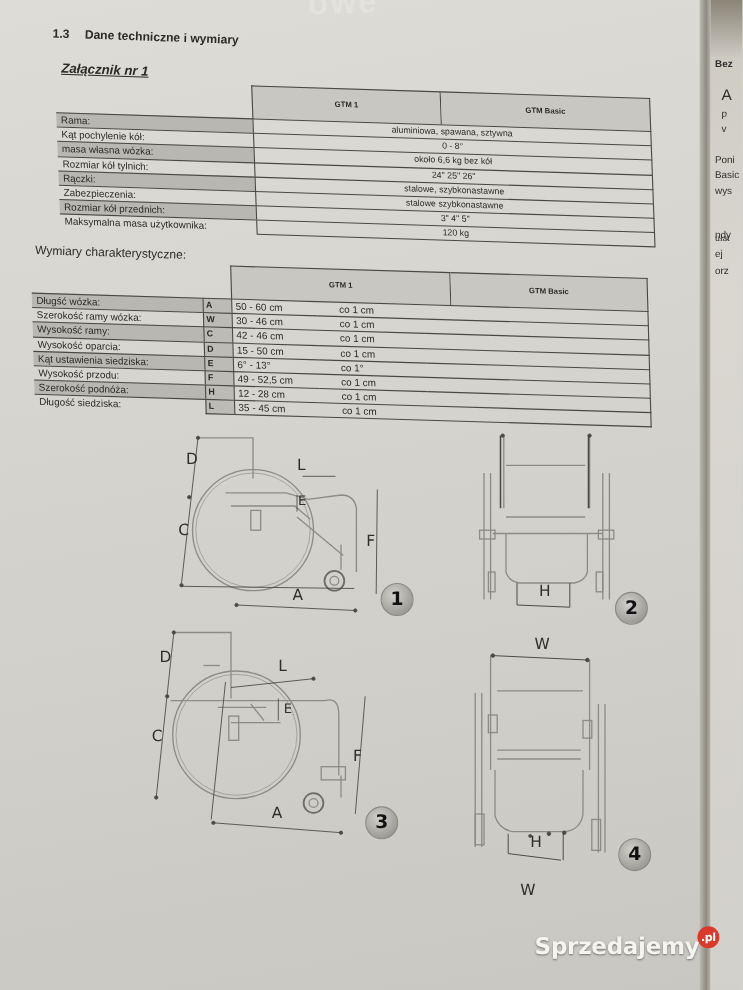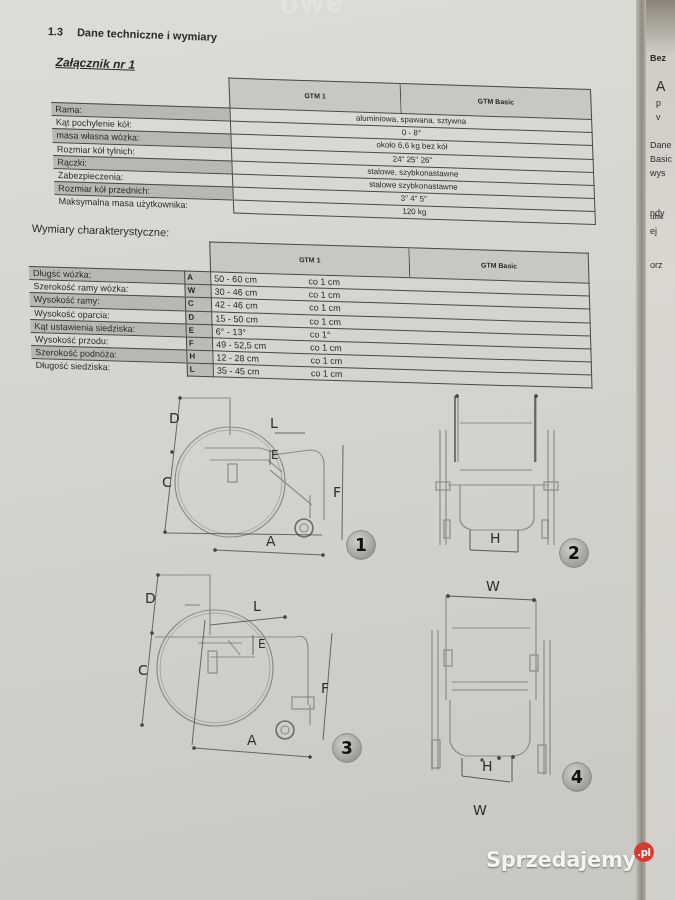--- a/index.html
+++ b/index.html
@@ -386,25 +386,25 @@
     <div class="badge" style="left:152px;top:192px;">4</div>
   </div>
 </div>
 
 <div class="page-edge"></div>
 <div class="next-page">
   <span class="np-line np-bold" style="top:53px;">Bez</span>
   <span class="np-line" style="top:78px;font-size:14px;left:10px;">A</span>
   <span class="np-line" style="top:98px;left:10px;">p</span>
   <span class="np-line" style="top:112px;left:10px;">v</span>
-  <span class="np-line" style="top:140px;">Dane</span>
+  <span class="np-line" style="top:140px;">Poni</span>
   <span class="np-line" style="top:154px;">Basic</span>
   <span class="np-line" style="top:168px;">wys</span>
   <span class="np-line" style="top:208px;">ndy</span>
   <span class="np-line" style="top:211px;font-family:Liberation Serif, serif;">ułat</span>
   <span class="np-line" style="top:226px;text-align:right;">ej</span>
-  <span class="np-line" style="top:260px;">orz</span>
+  <span class="np-line" style="top:241px;">orz</span>
 </div>
 
 <div class="watermark">
   <span>Sprzedajemy</span>
   <span class="pl">.pl</span>
 </div>
 
 </body></html>

